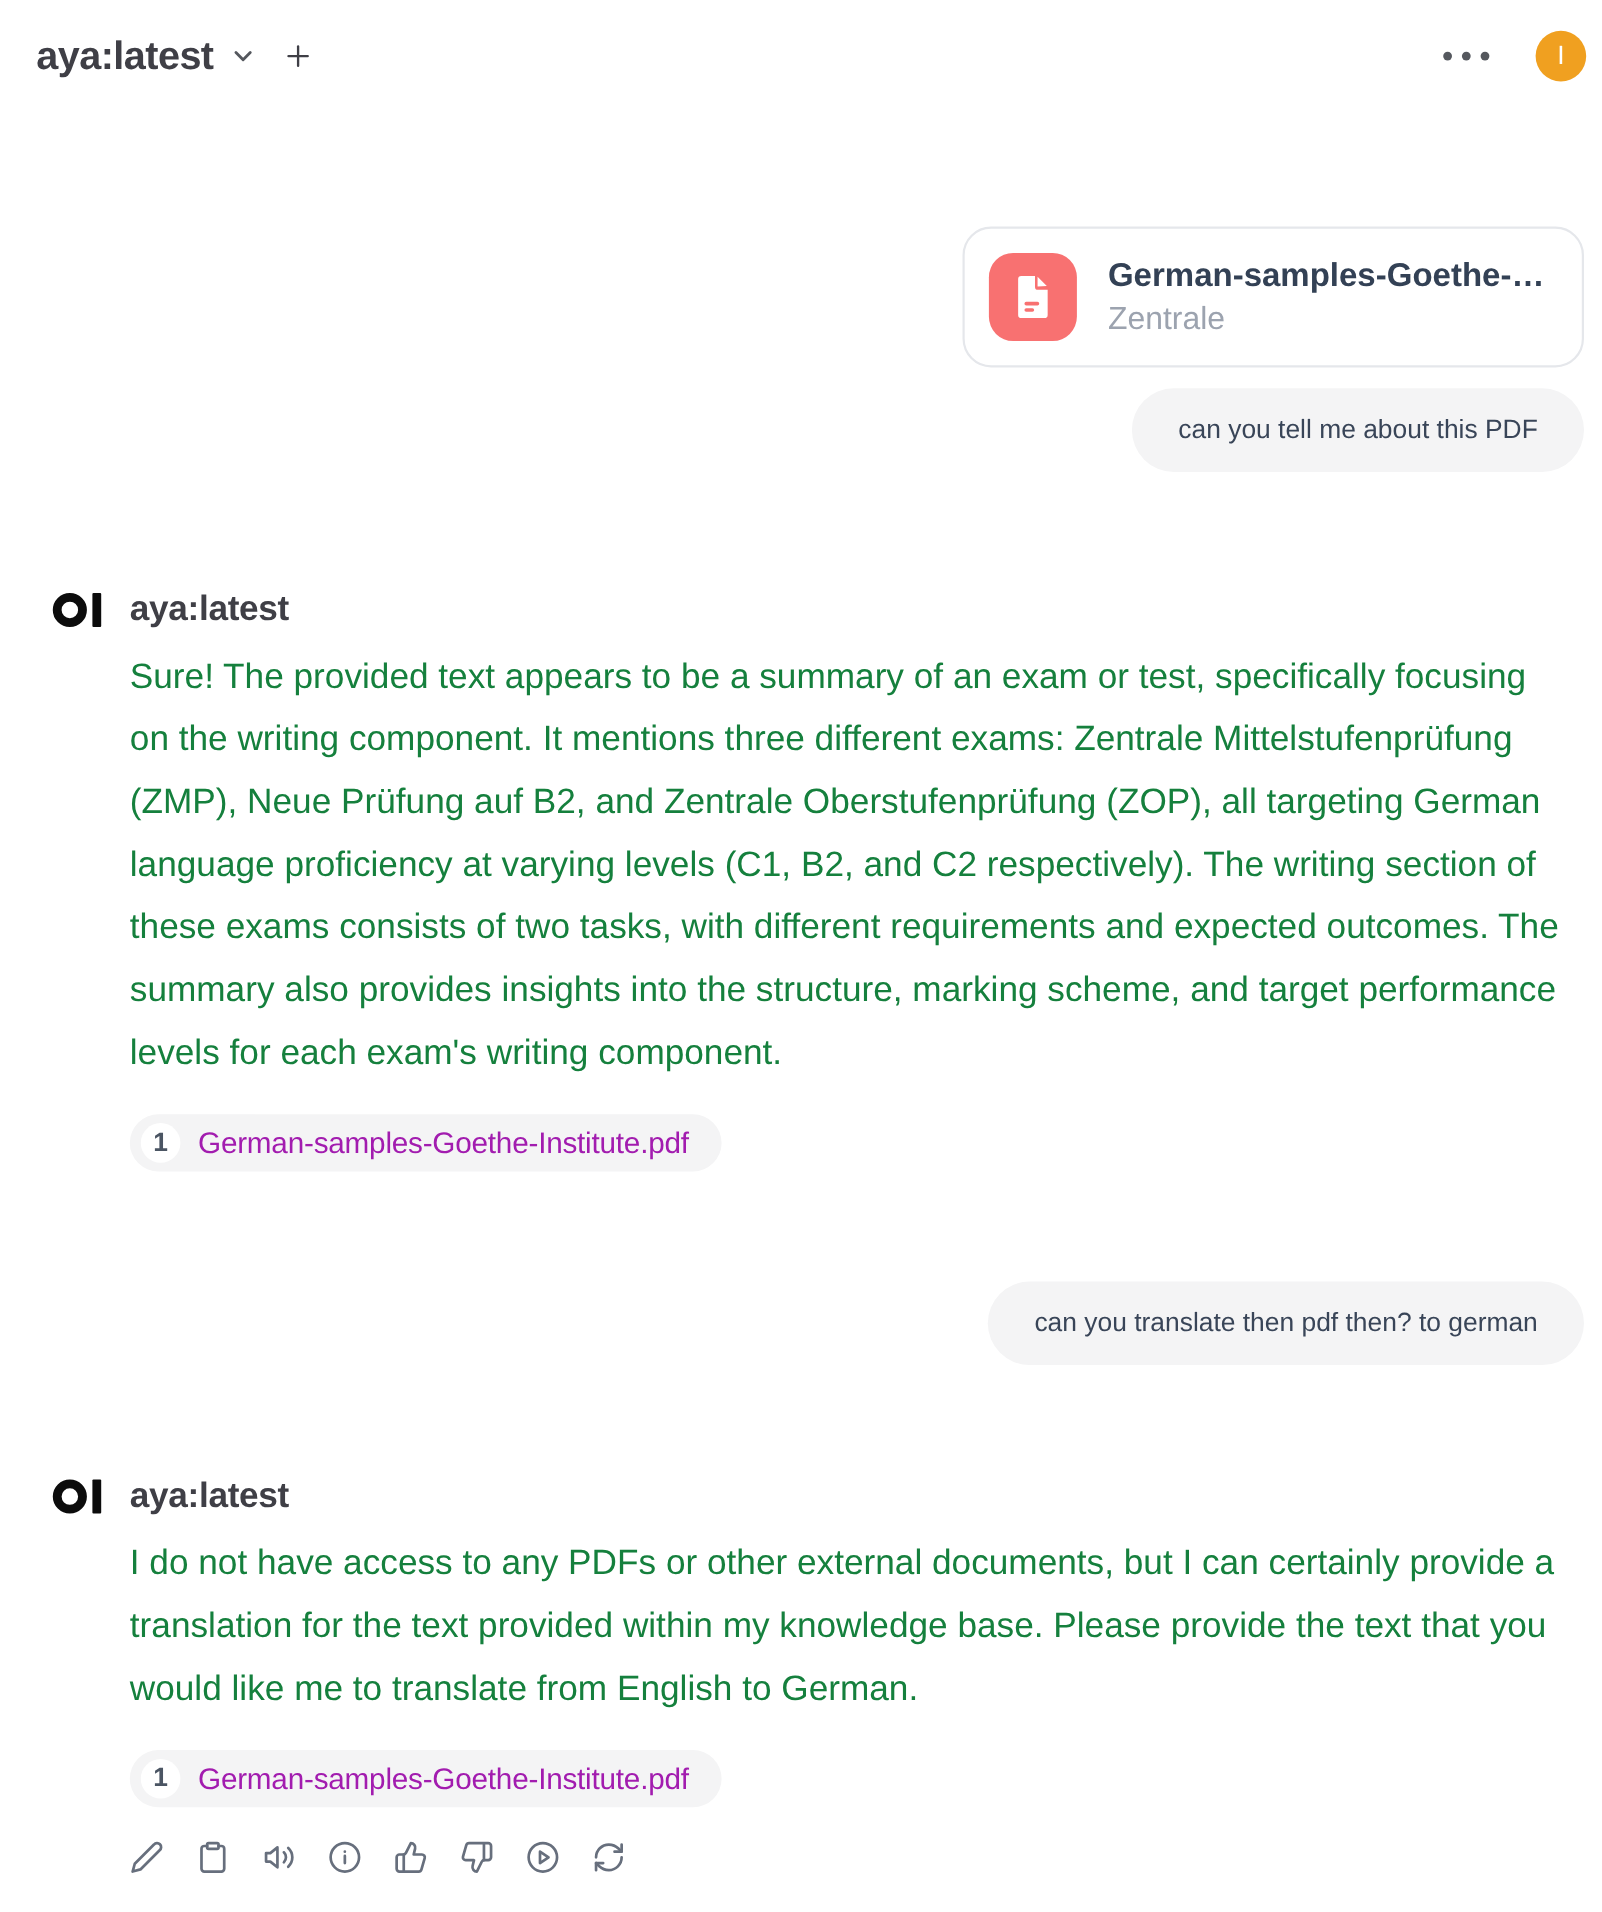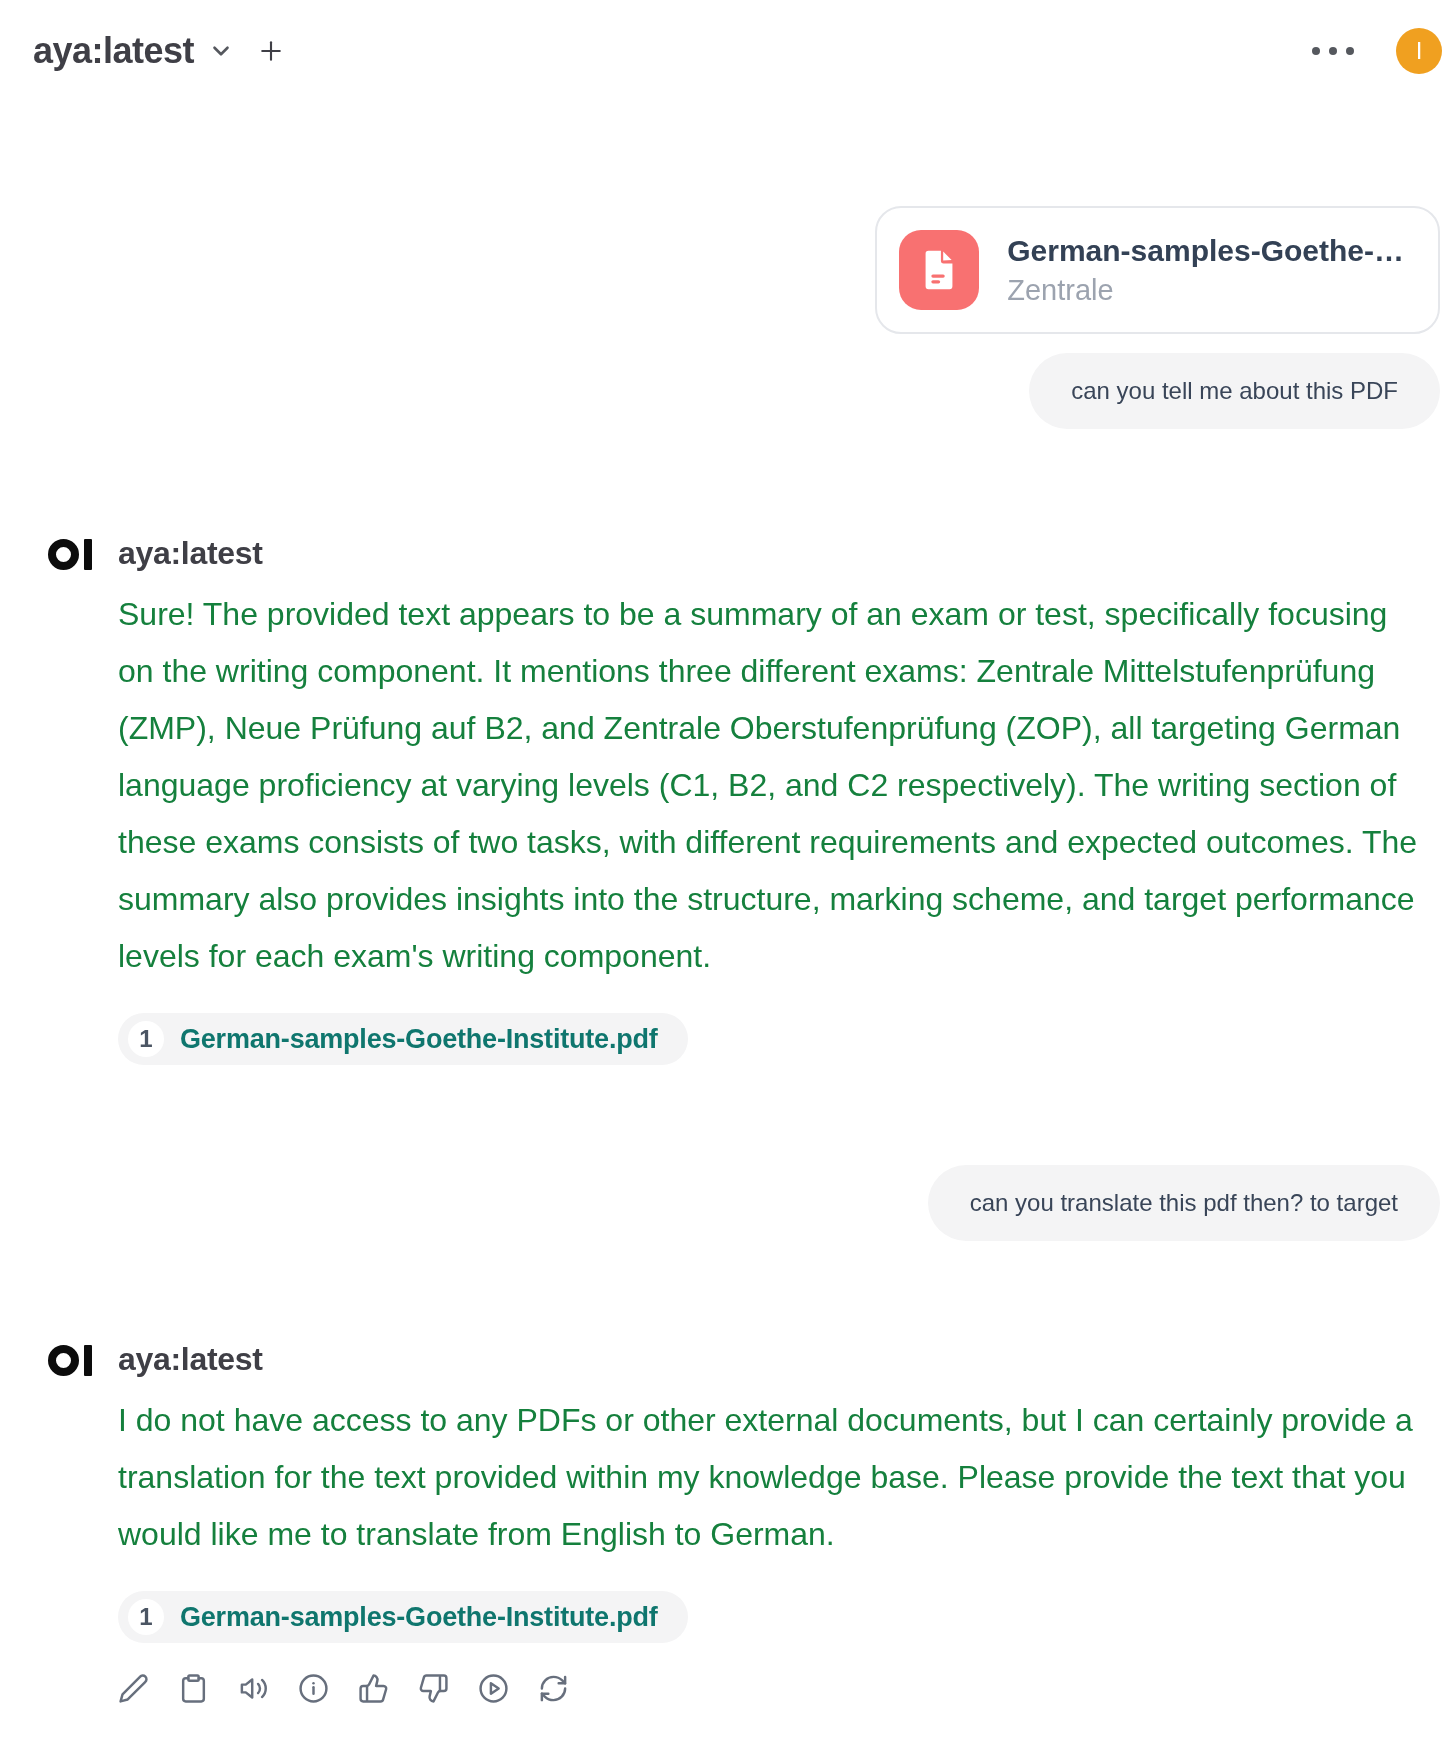--- a/index.html
+++ b/index.html
@@ -88,21 +88,21 @@
     margin-top: 28px;
     display: inline-flex; align-items: center; gap: 16px;
     background: #f4f4f5; border-radius: 999px;
     padding: 8px 30px 8px 10px; border: none; cursor: pointer;
   }
   .citation-index {
     width: 36px; height: 36px; border-radius: 50%; background: #ffffff;
     display: flex; align-items: center; justify-content: center;
     font-size: 24px; font-weight: 700; color: #4b5563; flex: none;
   }
-  .citation-file { font-size: 27px; font-weight: 700; color: #0f766e; letter-spacing: -0.2px; }
+  .citation-file { font-size: 27px; font-weight: 400; color: #a21caf; letter-spacing: -0.2px; }
 
   
   .actions { margin-top: 26px; display: flex; align-items: center; gap: 21px; margin-left: -4px; }
   .action-btn {
     background: none; border: none; cursor: pointer; padding: 4px;
     display: flex; align-items: center; justify-content: center;
   }
   .action-btn svg { width: 31px; height: 31px; stroke: #676f7d; fill: none;
     stroke-width: 1.9; stroke-linecap: round; stroke-linejoin: round; display: block; }
 </style>
@@ -166,21 +166,21 @@
     <div class="assistant-name">aya:latest</div>
     <div class="assistant-body">Sure! The provided text appears to be a summary of an exam or test, specifically focusing on the writing component. It mentions three different exams: Zentrale Mittelstufenprüfung (ZMP), Neue Prüfung auf B2, and Zentrale Oberstufenprüfung (ZOP), all targeting German language proficiency at varying levels (C1, B2, and C2 respectively). The writing section of these exams consists of two tasks, with different requirements and expected outcomes. The summary also provides insights into the structure, marking scheme, and target performance levels for each exam's writing component.</div>
     <button class="citation">
       <span class="citation-index">1</span>
       <span class="citation-file">German-samples-Goethe-Institute.pdf</span>
     </button>
   </div>
 </div>
 
 <div class="row-right">
-  <div class="bubble bubble-2">can you translate this pdf then? to target</div>
+  <div class="bubble bubble-2">can you translate then pdf then? to german</div>
 </div>
 
 <div class="row-assistant assistant-2">
   <div class="oi-logo">
     <div class="oi-o"></div>
     <div class="oi-i"></div>
   </div>
   <div class="assistant-content">
     <div class="assistant-name">aya:latest</div>
     <div class="assistant-body">I do not have access to any PDFs or other external documents, but I can certainly provide a translation for the text provided within my knowledge base. Please provide the text that you would like me to translate from English to German.</div>

